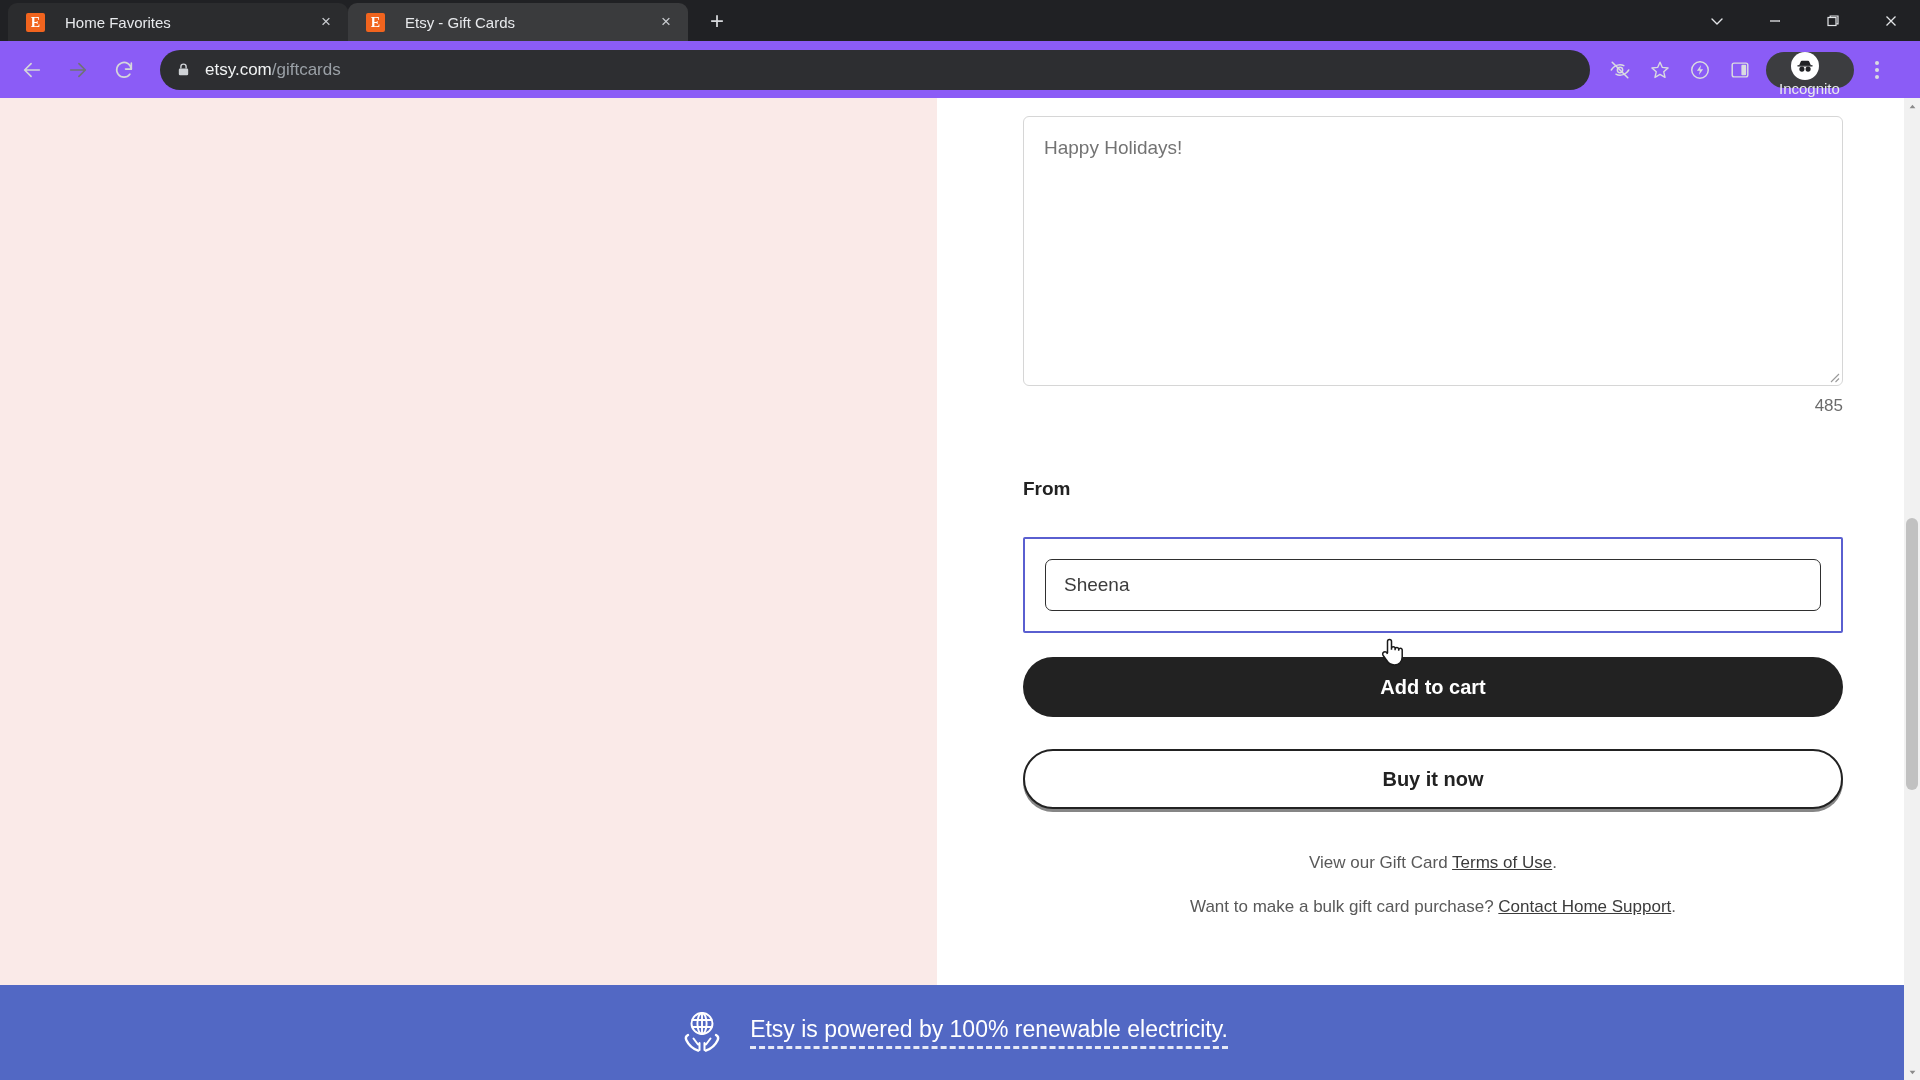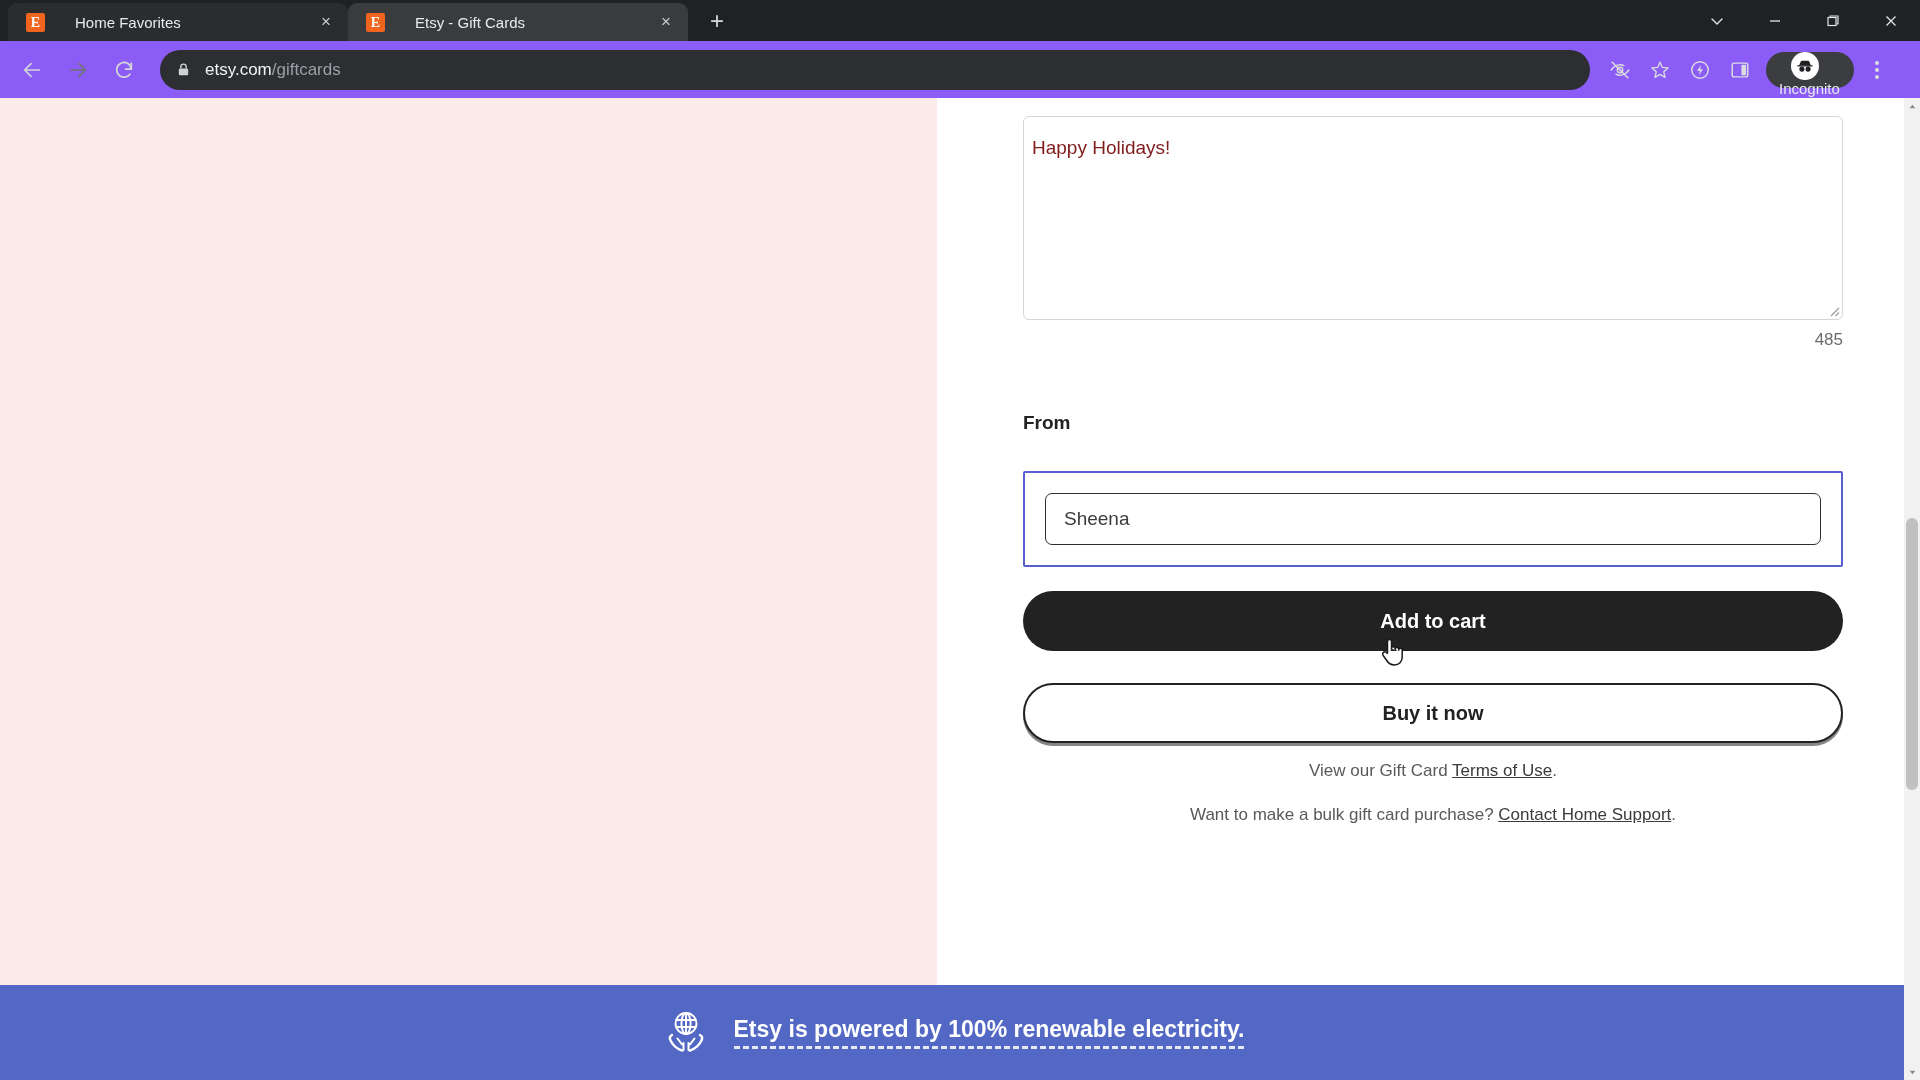--- a/index.html
+++ b/index.html
@@ -51,21 +51,21 @@
     font-size: 14px;
     line-height: 19px;
     text-align: center;
     border-radius: 2px;
     flex-shrink: 0;
   }
 
   .tab-title {
     color: #e8eaed;
     font-size: 15px;
-    margin-left: 30px;
+    margin-left: 20px;
     white-space: nowrap;
     overflow: hidden;
     text-overflow: ellipsis;
     flex: 1;
   }
 
   .tab-close {
     width: 24px; height: 24px;
     color: #c9ccd0;
     font-size: 17px;
@@ -204,27 +204,27 @@
   }
 
   .form-col {
     width: 820px;
     margin-left: 86px;
     padding-top: 18px;
   }
 
   .msg-textarea {
     width: 820px;
-    height: 204px;
+    height: 270px;
     border: 1px solid #d6d6d6;
     border-radius: 6px;
-    padding: 18px 8px;
+    padding: 18px 20px;
     font-family: "Liberation Sans", sans-serif;
     font-size: 19px;
-    color: #7f1d1d;
+    color: #737373;
     resize: none;
     outline: none;
     background: #ffffff;
     display: block;
     line-height: 1.35;
   }
   .resize-grip {
     position: absolute;
     right: 3px; bottom: 3px;
     width: 14px; height: 14px;
@@ -293,40 +293,40 @@
     background: #222222;
     color: #ffffff;
     border: none;
   }
 
   .legal {
     width: 820px;
     text-align: center;
     color: #595959;
     font-size: 17px;
-    margin-top: 16px;
+    margin-top: 42px;
     line-height: 1.45;
   }
   .legal .l2 { margin-top: 19px; display: block; }
   .legal a { color: #3b3b3b; text-decoration: underline; }
 
   
   .eco-banner {
     height: 95px;
     background: #5268c4;
     display: flex;
     align-items: center;
     justify-content: center;
     gap: 22px;
     width: 1904px;
   }
   .eco-text {
     color: #ffffff;
     font-size: 23px;
-    font-weight: bold;
+    font-weight: normal;
     border-bottom: 3px dashed rgba(255,255,255,0.85);
     padding-bottom: 3px;
   }
 
   
   .scrollbar {
     position: absolute;
     top: 0; right: 0;
     width: 16px;
     height: 982px;

